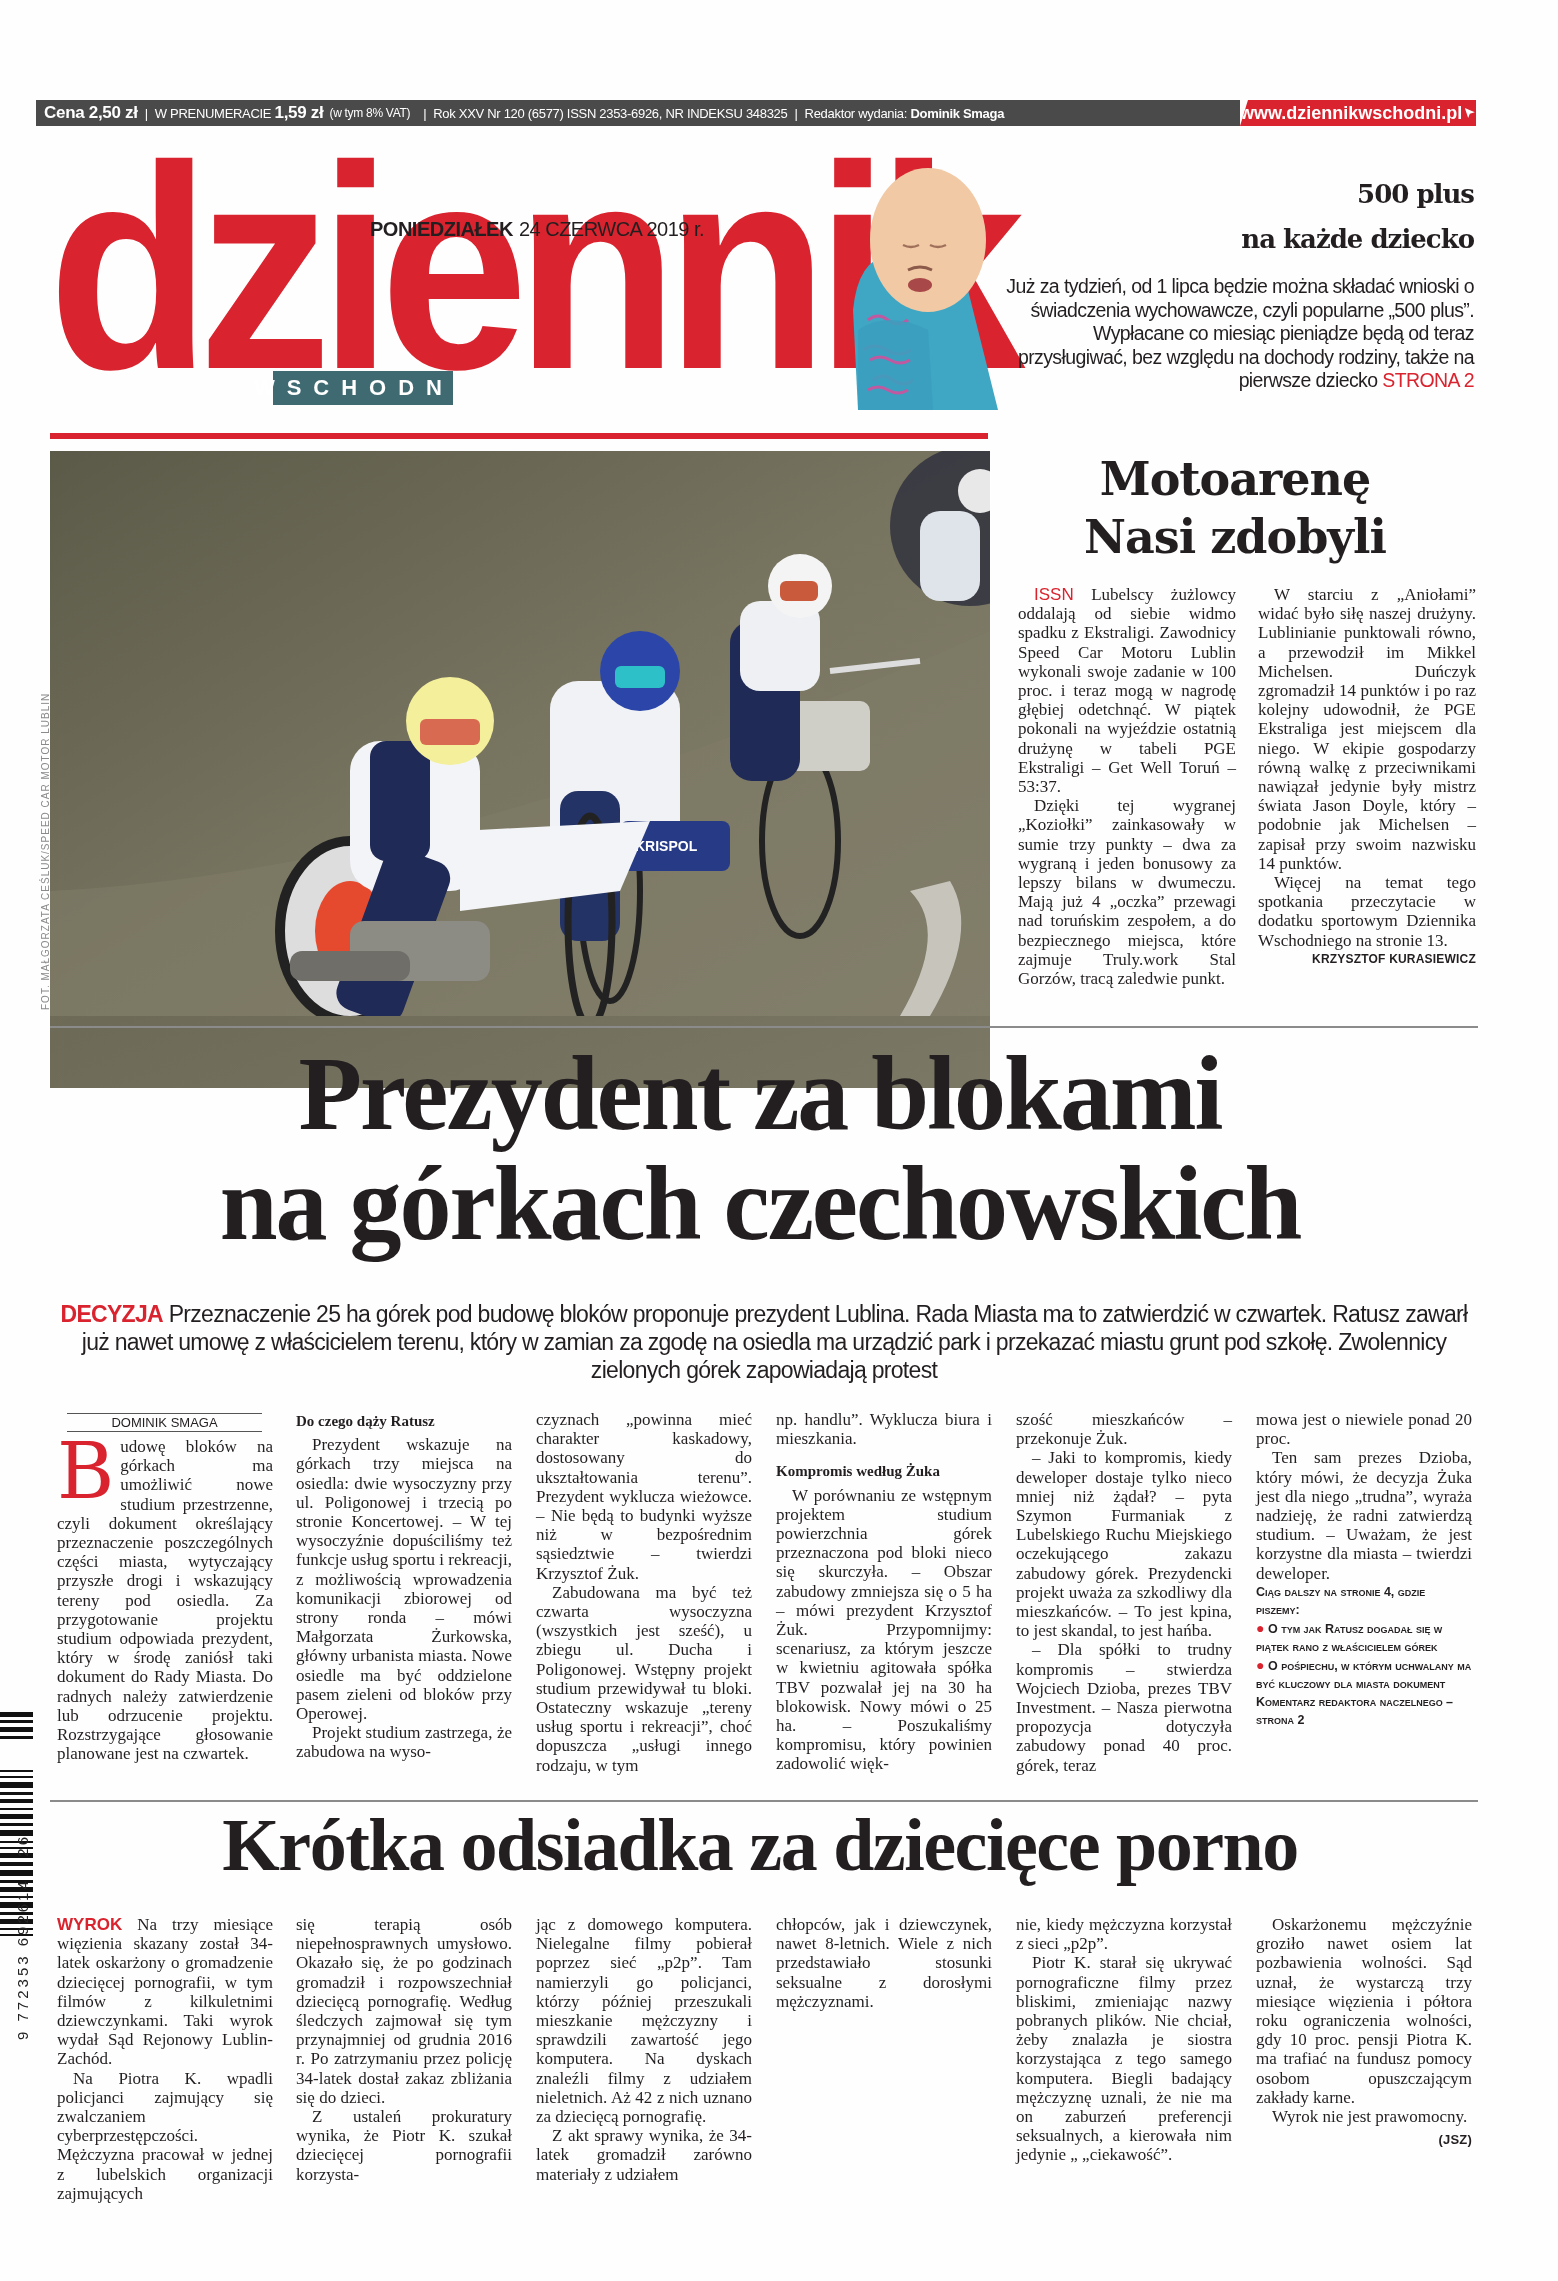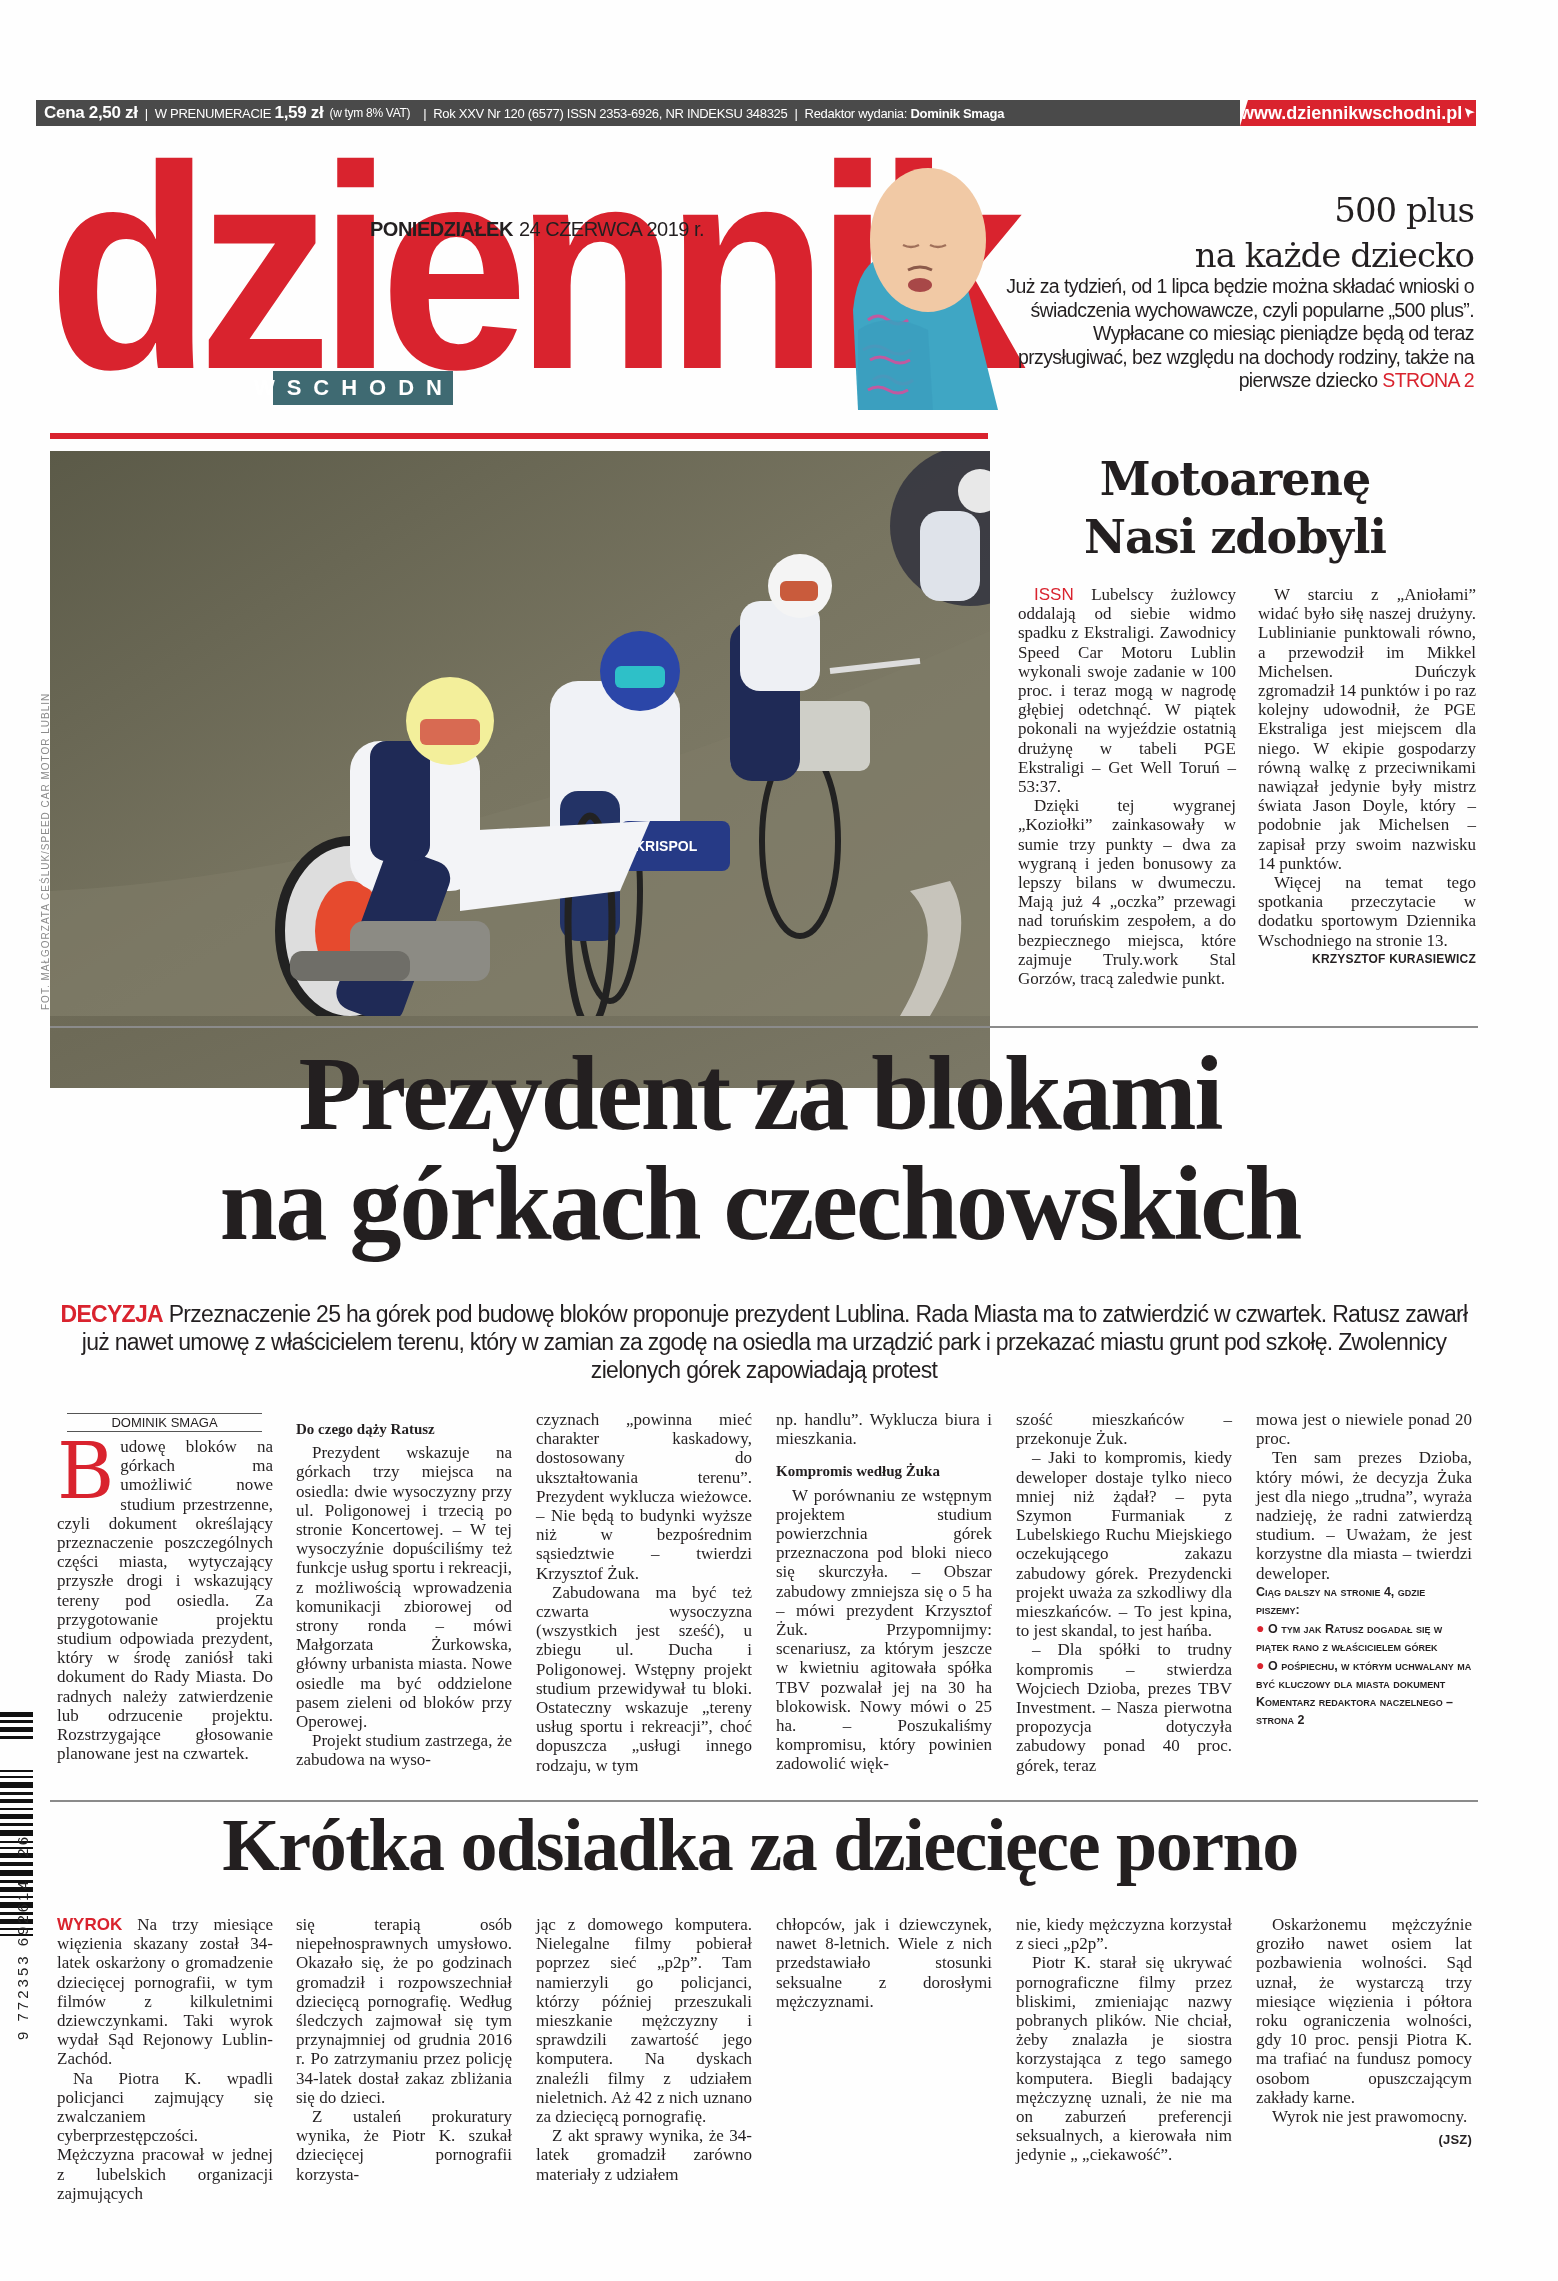--- a/index.html
+++ b/index.html
@@ -21,21 +21,21 @@
   #logo { left: 48px; top: 162px; width: 780px; height: 250px; }
   #logo .word { position: absolute; left: 0; top: -40px; font-family: "Liberation Sans", sans-serif; font-weight: bold; font-size: 290px; color: #d9232e; letter-spacing: -14px; transform: scaleX(0.92); transform-origin: left top; line-height: 1; }
   #logo .wsch { position: absolute; left: 225px; top: 209px; width: 180px; height: 34px; background: #3f6a72; color: #fff; font-family: "Liberation Sans", sans-serif; font-weight: bold; font-size: 22px; letter-spacing: 12px; display: flex; align-items: center; justify-content: center; }
   #date { left: 370px; top: 218px; font-family: "Liberation Sans", sans-serif; font-size: 20px; color: #231f20; white-space: nowrap; letter-spacing: -0.5px; }
   #date b { font-weight: bold; margin-right: 6px; }
 
   #redrule { left: 50px; top: 433px; width: 938px; height: 6px; background: #d9232e; }
 
   
   #baby { left: 848px; top: 160px; width: 150px; height: 250px; }
-  #teaser-title { right: 84px; top: 188px; text-align: right; font-family: "DejaVu Serif", serif; font-weight: normal; font-size: 34px; line-height: 45px; letter-spacing: -1px; }
+  #teaser-title { right: 84px; top: 172px; text-align: right; font-family: "DejaVu Serif", serif; font-weight: bold; font-size: 26px; line-height: 45px; letter-spacing: -1px; }
   #teaser-body { right: 84px; top: 275px; width: 480px; text-align: right; font-family: "Liberation Sans", sans-serif; font-size: 19.5px; line-height: 23.5px; letter-spacing: -0.6px; color: #231f20; }
   .red-txt { color: #d9232e; }
 
   
   #photo { left: 50px; top: 451px; width: 940px; height: 637px; overflow: hidden; background: linear-gradient(160deg, #5f5d4a 0%, #76745e 35%, #6d6a57 60%, #7b7866 100%); }
   #credit { left: 40px; top: 1010px; transform: rotate(-90deg); transform-origin: left top; font-family: "Liberation Sans", sans-serif; font-size: 10px; color: #8a8a8a; letter-spacing: 1px; white-space: nowrap; }
 
   
   #sport-title { left: 1000px; top: 450px; width: 470px; text-align: center; font-family: "DejaVu Serif", serif; font-weight: bold; font-size: 46px; line-height: 58px; letter-spacing: -1px; }
   .col { position: absolute; font-family: "Liberation Serif", serif; font-size: 17px; line-height: 19.2px; text-align: justify; color: #231f20; }
@@ -198,21 +198,21 @@
 <div id="main-lead" class="abs">
   <span class="kicker">DECYZJA</span>
   <span>Przeznaczenie 25 ha górek pod budowę bloków proponuje prezydent Lublina. Rada Miasta ma to zatwierdzić w czwartek. Ratusz zawarł już nawet umowę z właścicielem terenu, który w zamian za zgodę na osiedla ma urządzić park i przekazać miastu grunt pod szkołę. Zwolennicy zielonych górek zapowiadają protest</span>
 </div>
 
 <div class="byline-box">DOMINIK SMAGA</div>
 
 <div class="col" style="left:57px; top:1437px; width:216px;">
   <p class="noind"><span class="dropcap">B</span><span>udowę bloków na górkach ma umożliwić nowe studium przestrzenne, czyli dokument określający przeznaczenie poszczególnych części miasta, wytyczający przyszłe drogi i wskazujący tereny pod osiedla. Za przygotowanie projektu studium odpowiada prezydent, który w środę zaniósł taki dokument do Rady Miasta. Do radnych należy zatwierdzenie lub odrzucenie projektu. Rozstrzygające głosowanie planowane jest na czwartek.</span></p>
 </div>
-<div class="col" style="left:296px; top:1410px; width:216px;margin-top:8px;">
+<div class="col" style="left:296px; top:1410px; width:216px;">
   <p class="subhead">Do czego dąży Ratusz</p>
   <p>Prezydent wskazuje na górkach trzy miejsca na osiedla: dwie wysoczyzny przy ul. Poligonowej i trzecią po stronie Koncertowej. – W tej wysoczyźnie dopuściliśmy też funkcje usług sportu i rekreacji, z możliwością wprowadzenia komunikacji zbiorowej od strony ronda – mówi Małgorzata Żurkowska, główny urbanista miasta. Nowe osiedle ma być oddzielone pasem zieleni od bloków przy Operowej.</p>
   <p>Projekt studium zastrzega, że zabudowa na wyso-</p>
 </div>
 <div class="col" style="left:536px; top:1410px; width:216px;">
   <p class="noind">czyznach „powinna mieć charakter kaskadowy, dostosowany do ukształtowania terenu”. Prezydent wyklucza wieżowce. – Nie będą to budynki wyższe niż w bezpośrednim sąsiedztwie – twierdzi Krzysztof Żuk.</p>
   <p>Zabudowana ma być też czwarta wysoczyzna (wszystkich jest sześć), u zbiegu ul. Ducha i Poligonowej. Wstępny projekt studium przewidywał tu bloki. Ostateczny wskazuje „tereny usług sportu i rekreacji”, choć dopuszcza „usługi innego rodzaju, w tym</p>
 </div>
 <div class="col" style="left:776px; top:1410px; width:216px;">
   <p class="noind">np. handlu”. Wyklucza biura i mieszkania.</p>

